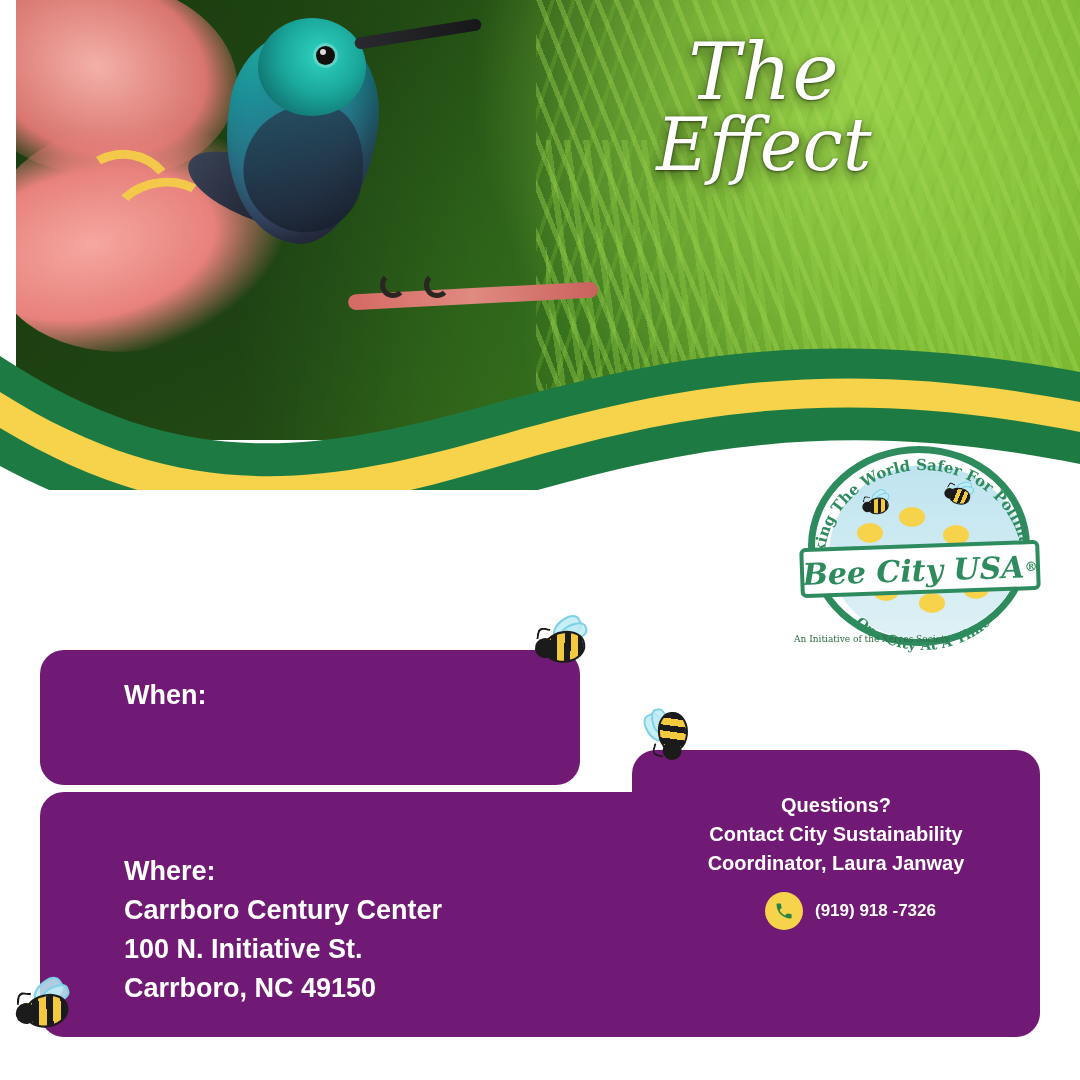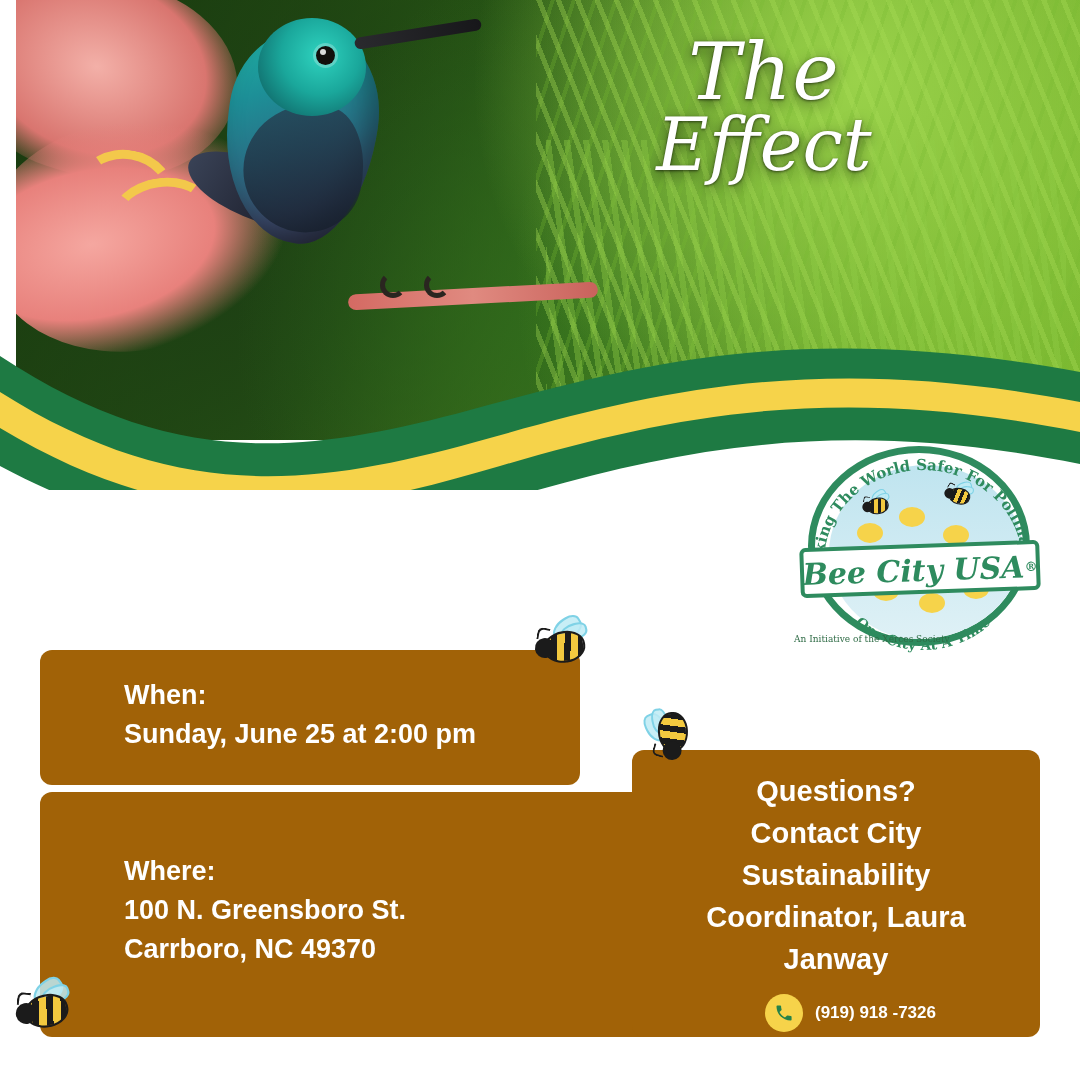--- a/index.html
+++ b/index.html
@@ -214,32 +214,32 @@
   }
   .logo-sub {
     position: absolute; left: 0; top: 196px; width: 258px;
     font-size: 9px; color: #2e6b45;
     font-family: "DejaVu Serif", serif;
   }
 
   
   .card {
     position: absolute;
-    background: #a16207;
-    border-radius: 12px;
+    background: #701a75;
+    border-radius: 24px;
     color: #ffffff;
   }
   .card-when { left: 40px; top: 650px; width: 540px; height: 135px; }
   .card-where { left: 40px; top: 792px; width: 640px; height: 245px; }
   .card-questions { left: 632px; top: 750px; width: 408px; height: 287px; }
 
   .card-when .lines { padding: 26px 0 0 84px; font-size: 27px; font-weight: bold; line-height: 1.45; }
   .card-where .lines { padding: 60px 0 0 84px; font-size: 27px; font-weight: bold; line-height: 1.45; }
 
-  .q-title { padding: 20px 22px 0 22px; text-align: center; font-size: 29px; font-weight: bold; line-height: 1.45; }
+  .q-title { padding: 41px 22px 0 22px; text-align: center; font-size: 20px; font-weight: bold; line-height: 1.45; }
 
   .contact-row {
     display: flex; align-items: center; justify-content: center;
     gap: 12px; margin-top: 20px;
   }
   .contact-row.phone { margin-top: 14px; margin-left: 29px; }
   .c-icon {
     width: 46px; height: 46px; border-radius: 50%;
     background: #f6d34a;
     display: flex; align-items: center; justify-content: center;
@@ -367,29 +367,29 @@
     <div class="logo-banner-text">
       <span>Bee City USA</span>
         <span style="font-size:13px; vertical-align:super;">®</span>
     </div>
     <div class="logo-sub">An Initiative of the Xerces Society</div>
   </div>
 
   <div class="card card-when">
     <div class="lines">
       <div>When:</div>
-      <div>Sunday, June 25 at 2:00 pm</div>
     </div>
   </div>
 
   <div class="card card-where">
     <div class="lines">
       <div>Where:</div>
-      <div>100 N. Greensboro St.</div>
-      <div>Carrboro, NC 49370</div>
+      <div>Carrboro Century Center</div>
+      <div>100 N. Initiative St.</div>
+      <div>Carrboro, NC 49150</div>
     </div>
   </div>
 
   <div class="card card-questions">
     <div class="q-title">
       <div>Questions?</div>
       <div>Contact City Sustainability</div>
       <div>Coordinator, Laura Janway</div>
     </div>
 

